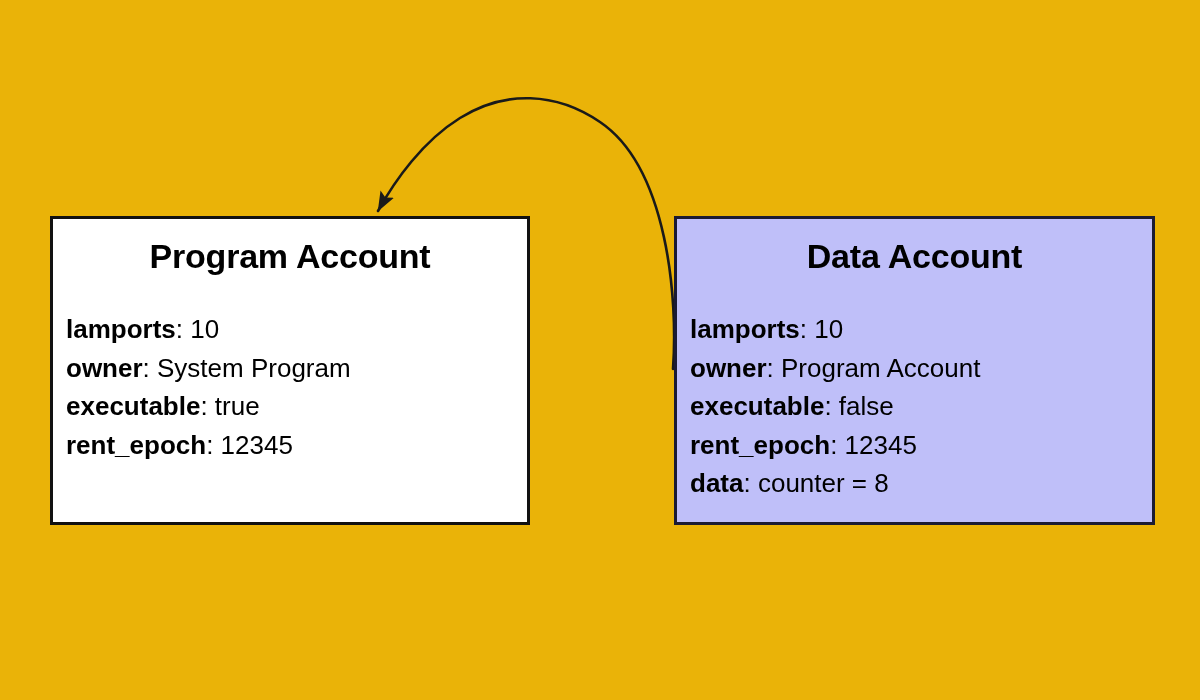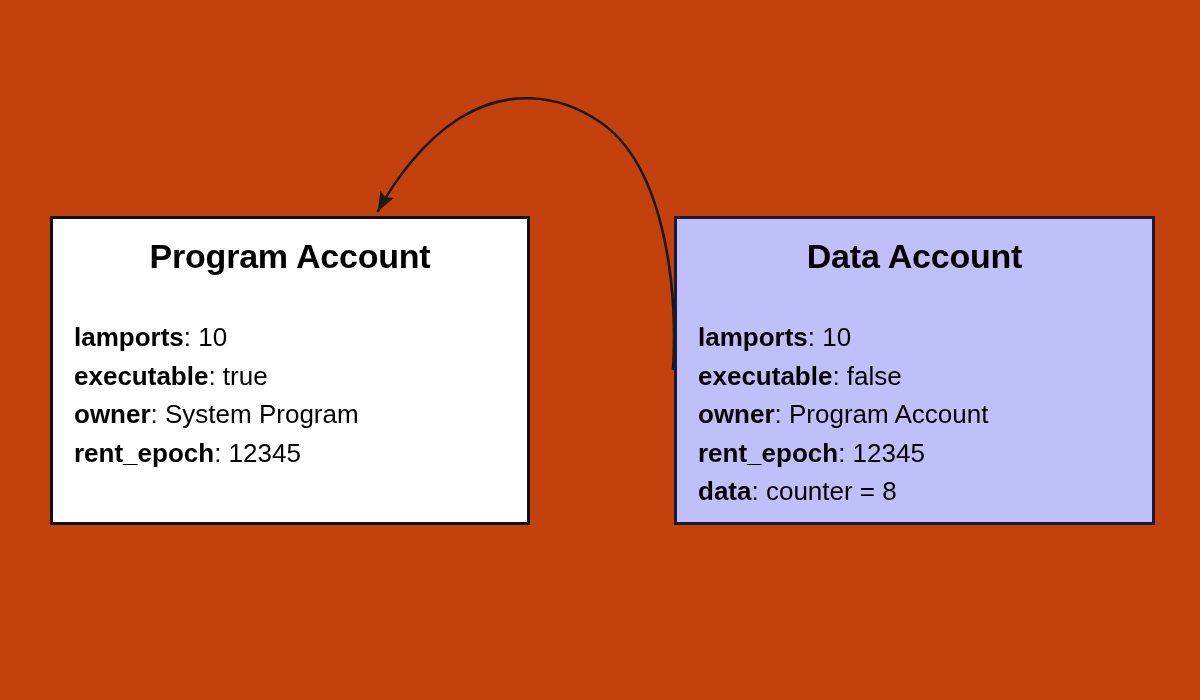--- a/index.html
+++ b/index.html
@@ -68,21 +68,21 @@
     color: #000000;
     letter-spacing: -0.2px;
     line-height: 42px;
     white-space: nowrap;
   }
 
   .field-list {
     position: absolute;
     left: 13px;
     top: 91px;
-    margin: 8px;
+    margin: 0;
     padding: 0;
     list-style: none;
   }
 
   .account-box.data .field-list {
     left: 13px;
   }
 
   .field-row {
     font-size: 26px;
@@ -99,63 +99,63 @@
     font-weight: normal;
   }
 
   .field-val {
     font-weight: normal;
   }
 </style>
 </head>
 <body>
 
-<div id="canvas" style="background: #c2410c;">
+<div id="canvas" style="background: #eab308;">
 
   <svg id="arrow-layer" viewBox="0 0 1200 700" width="1200" height="700" xmlns="http://www.w3.org/2000/svg">
     <defs>
       <marker id="arrowhead" markerWidth="9" markerHeight="9" refX="7.4" refY="3.1" orient="auto" markerUnits="strokeWidth">
         <path d="M 0 0.15 L 7.6 3.1 L 0 6.05 L 1.5 3.1 Z" fill="#1a1a1a"></path>
       </marker>
     </defs>
     <path d="M 673 369
              C 678 300, 668 168, 600 122
              C 556 92, 505 90, 460 118
              C 423 141, 395 180, 378 211" fill="none" stroke="#1a1a1a" stroke-width="2.6" stroke-linecap="round" marker-end="url(#arrowhead)"></path>
   </svg>
 
   <div class="account-box program" style="background: rgb(255, 255, 255); border-color: rgb(17, 17, 17);">
     <div class="box-title">Program Account</div>
     <ul class="field-list">
       <li class="field-row">
         <span class="field-key">lamports</span><span class="field-sep">: </span><span class="field-val">10</span>
       </li>
       <li class="field-row">
-        <span class="field-key">executable</span><span class="field-sep">: </span><span class="field-val">true</span>
+        <span class="field-key">owner</span><span class="field-sep">: </span><span class="field-val">System Program</span>
       </li>
       <li class="field-row">
-        <span class="field-key">owner</span><span class="field-sep">: </span><span class="field-val">System Program</span>
+        <span class="field-key">executable</span><span class="field-sep">: </span><span class="field-val">true</span>
       </li>
       <li class="field-row">
         <span class="field-key">rent_epoch</span><span class="field-sep">: </span><span class="field-val">12345</span>
       </li>
     </ul>
   </div>
 
   <div class="account-box data" style="background: rgb(191, 191, 249); border-color: rgb(27, 27, 51);">
     <div class="box-title">Data Account</div>
     <ul class="field-list">
       <li class="field-row">
         <span class="field-key">lamports</span><span class="field-sep">: </span><span class="field-val">10</span>
       </li>
       <li class="field-row">
-        <span class="field-key">executable</span><span class="field-sep">: </span><span class="field-val">false</span>
+        <span class="field-key">owner</span><span class="field-sep">: </span><span class="field-val">Program Account</span>
       </li>
       <li class="field-row">
-        <span class="field-key">owner</span><span class="field-sep">: </span><span class="field-val">Program Account</span>
+        <span class="field-key">executable</span><span class="field-sep">: </span><span class="field-val">false</span>
       </li>
       <li class="field-row">
         <span class="field-key">rent_epoch</span><span class="field-sep">: </span><span class="field-val">12345</span>
       </li>
       <li class="field-row">
         <span class="field-key">data</span><span class="field-sep">: </span><span class="field-val">counter = 8</span>
       </li>
     </ul>
   </div>
 

